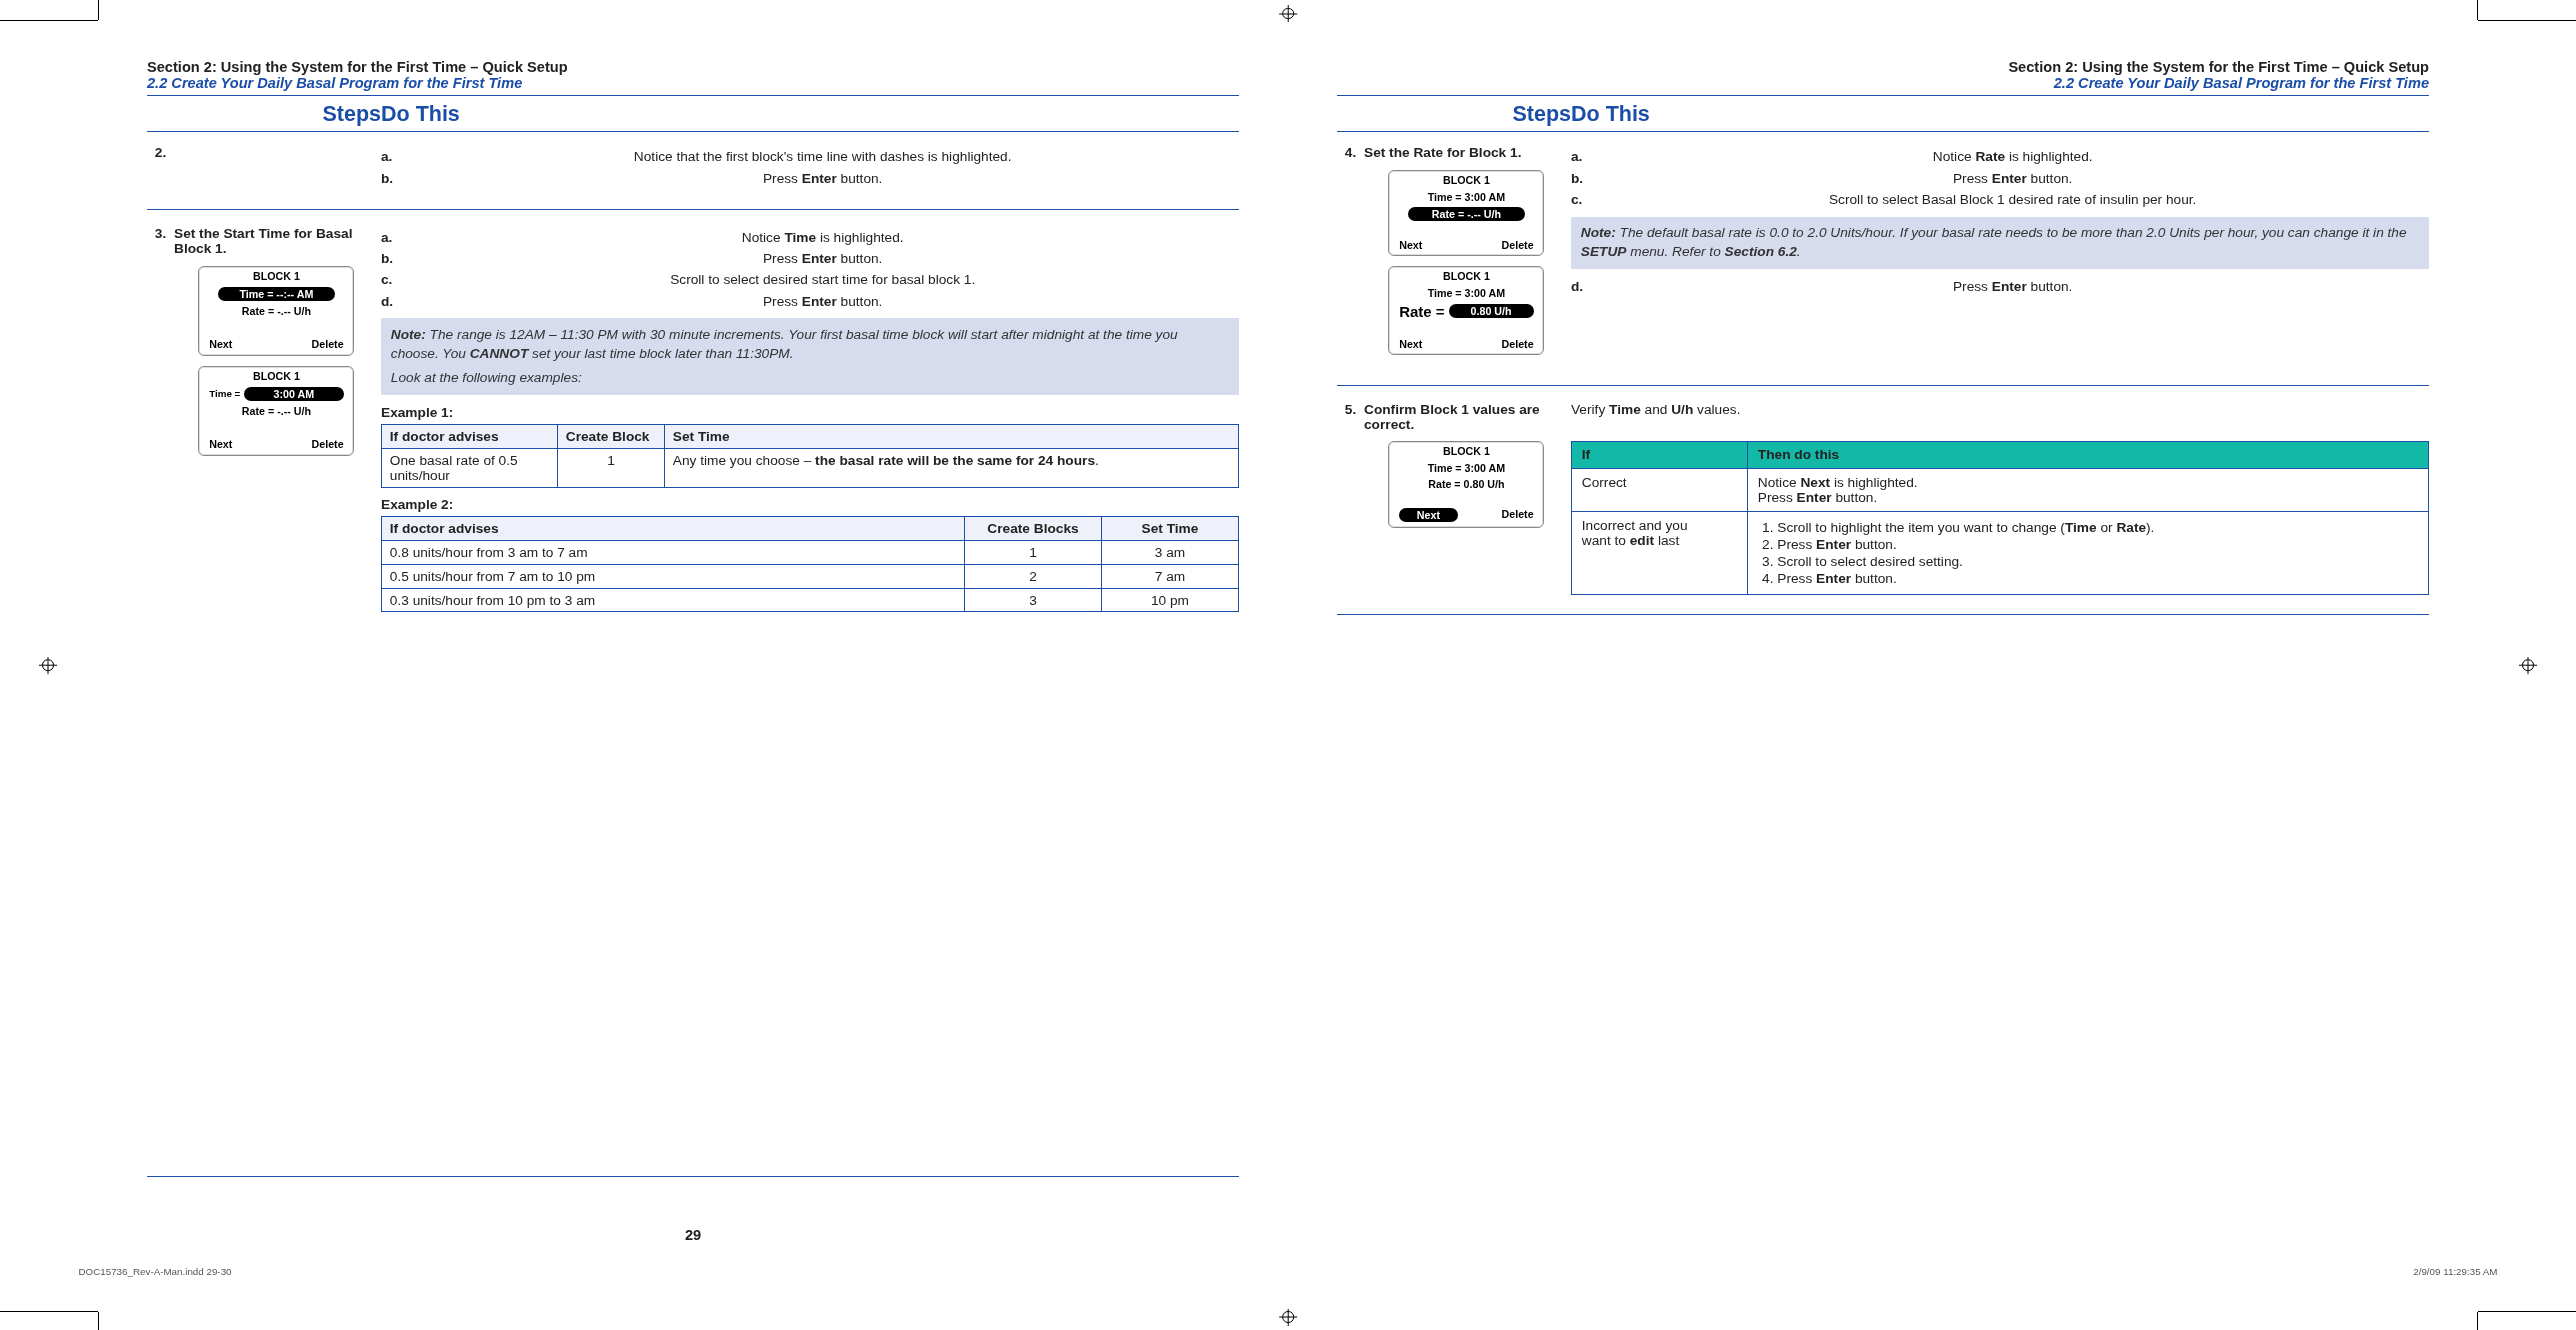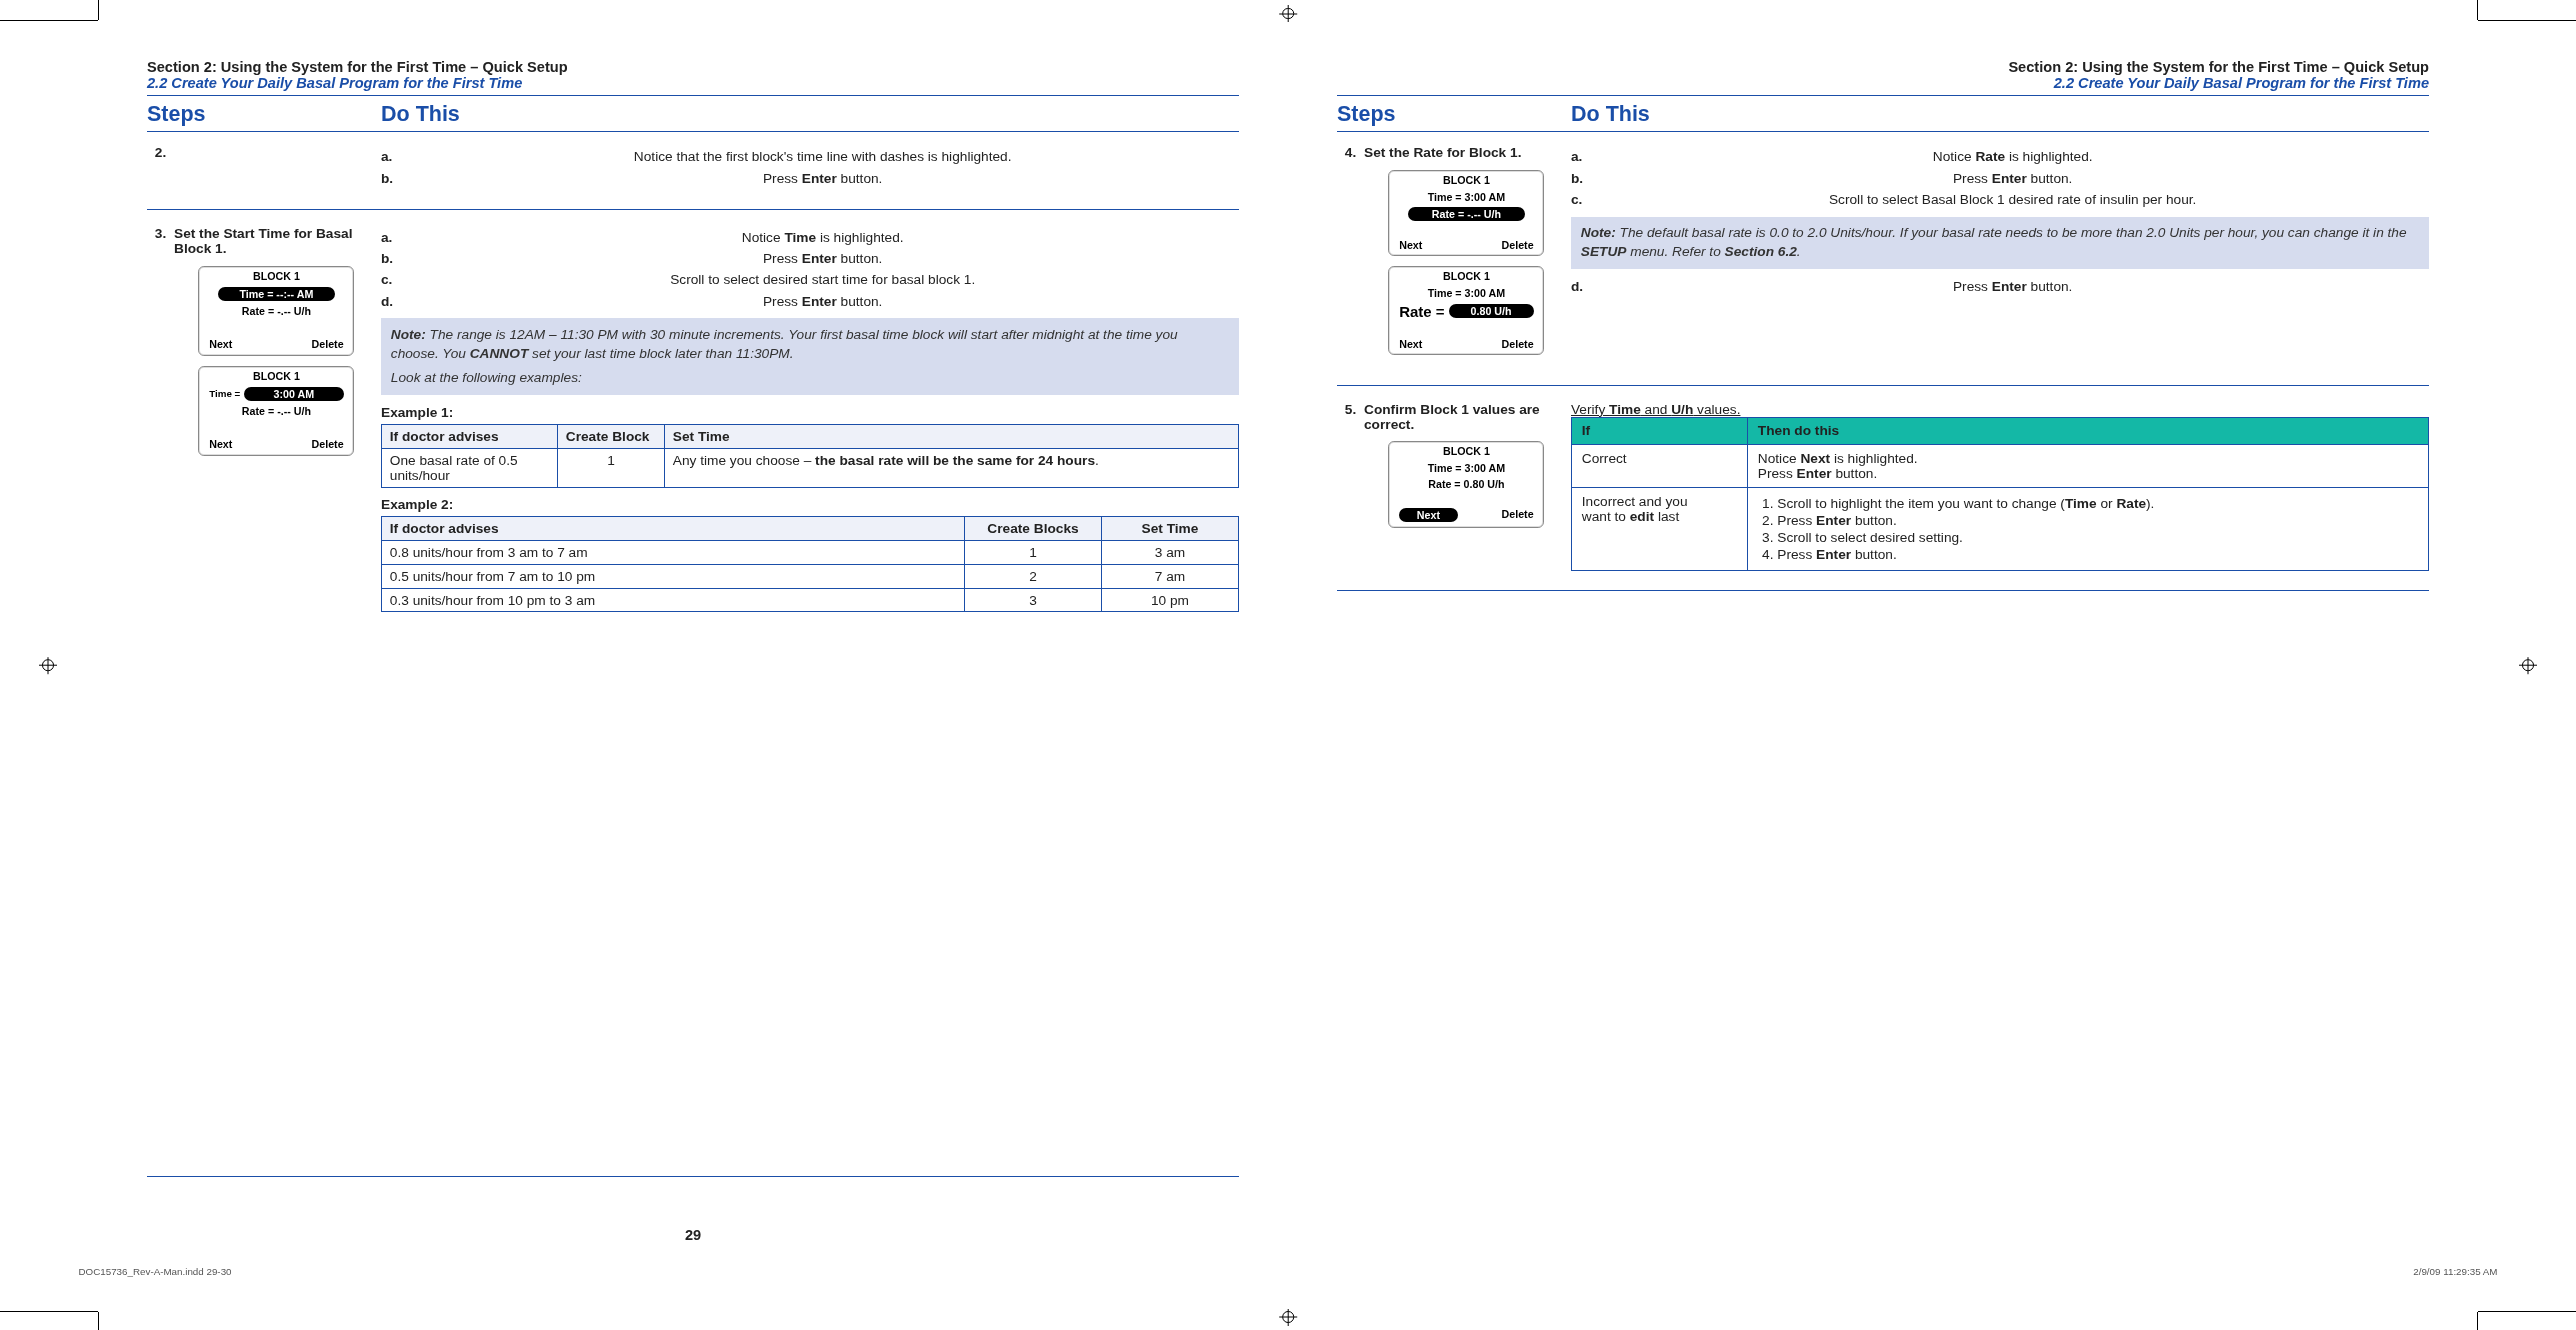--- a/index.html
+++ b/index.html
@@ -37,21 +37,21 @@
   .page-left { border-right: none; }
   .header { margin-bottom: 3.9px; }
   .header-l .h1 { font-weight: 700; font-size: 14.6px; }
   .header-l .h2 { color: #1a4ea8; font-weight: 700; font-style: italic; font-size: 14.6px; }
   .header-r { text-align: right; }
   .header-r .h1 { font-weight: 700; font-size: 14.6px; }
   .header-r .h2 { color: #1a4ea8; font-weight: 700; font-style: italic; font-size: 14.6px; }
 
   .header-rule { border: none; border-top: 1.5px solid #1a4ea8; margin: 3.9px 0 0 0; }
   .col-head-row { display: flex; }
-  .col-head-row .col1 { width: 234px; }
+  .col-head-row .col1 { width: 234px; text-align: right; }
   .col-head-row .col2 { flex: 1; }
   .col-head { color: #1a4ea8; font-weight: 700; font-size: 21.5px; padding: 5.9px 0 3.9px 0; }
   .thin-rule { border: none; border-top: 1px solid #1a4ea8; margin: 0 0 7.8px 0; }
   .sep-rule { border: none; border-top: 1px solid #1a4ea8; margin: 9.8px 0; }
 
   .step-row { display: flex; padding: 5.9px 0 9.8px 0; }
   .step-col1 { width: 234px; display: flex; }
   .step-num { width: 27px; font-weight: 700; text-align: right; padding-right: 7.8px; }
   .step-title { font-weight: 700; flex:1; }
   .step-title .link { color: #1a4ea8; }
@@ -99,21 +99,21 @@
     margin: 3.9px 7.8px; border: 1px solid #000; border-radius: 7.8px; padding: 2px 5.9px;
     display: flex; justify-content: space-between;
   }
   .device .hdrcols { display:flex; justify-content: space-around; padding: 0 7.8px;}
   .device .mid { text-align:center; }
 
   .page-number { position:absolute; bottom: 29px; left:0; right:0; text-align:center; font-weight:700; font-size: 14.6px;}
   .slug-left { position:absolute; bottom: -4.9px; left: -19.5px; font-size: 9.8px; color:#555;}
   .slug-right{ position:absolute; bottom: -4.9px; right: -19.5px; font-size: 9.8px; color:#555;}
 
-  .verify-line { margin-bottom: 0; text-decoration: underline; }
+  .verify-line { margin-bottom: 24px; }
   table.decision { border-collapse: collapse; width: 100%; }
   table.decision th, table.decision td { border: 1px solid #1a4ea8; padding: 5.9px 9.8px; font-size: 13.7px; text-align:left; vertical-align: top;}
   table.decision th { background: #14b8a6; font-weight:700;}
   table.decision ol { margin: 0; padding-left: 19.5px; }
   table.decision ol li { margin: 2px 0; }
 
   .bottom-rule { border:none; border-top:1px solid #1a4ea8; position:absolute; left:49px; right:49px; bottom:88px;}
 </style>
 </head>
 <body>

